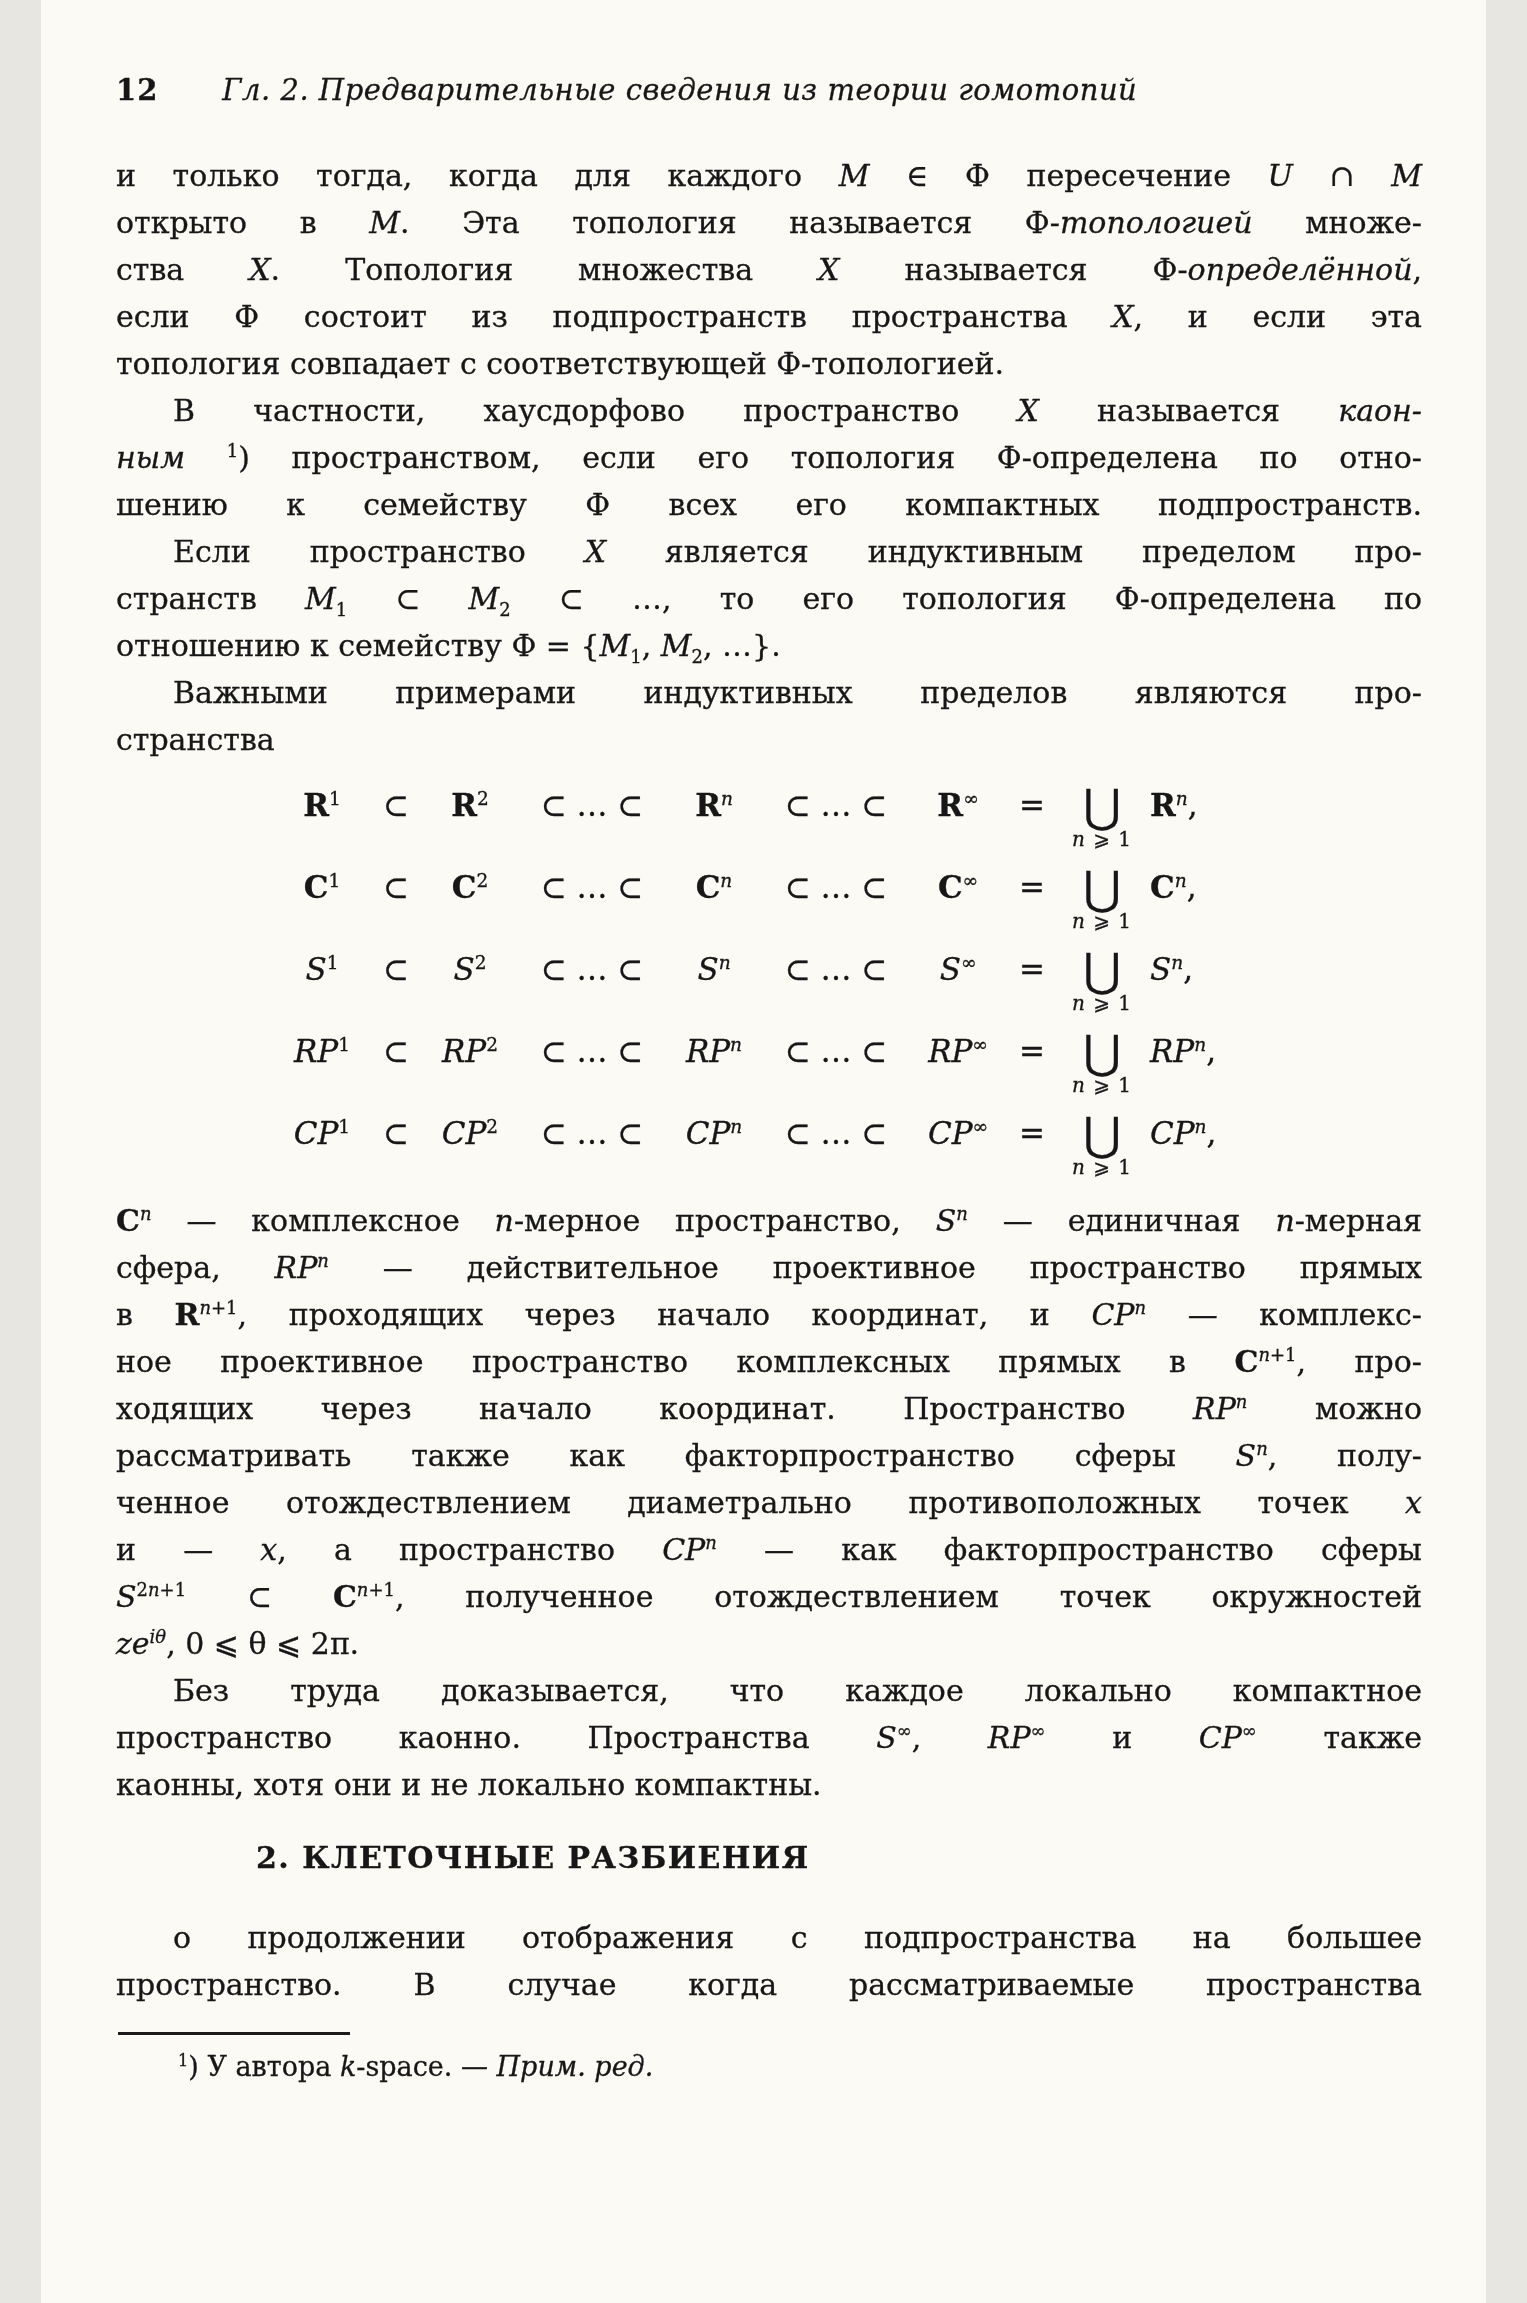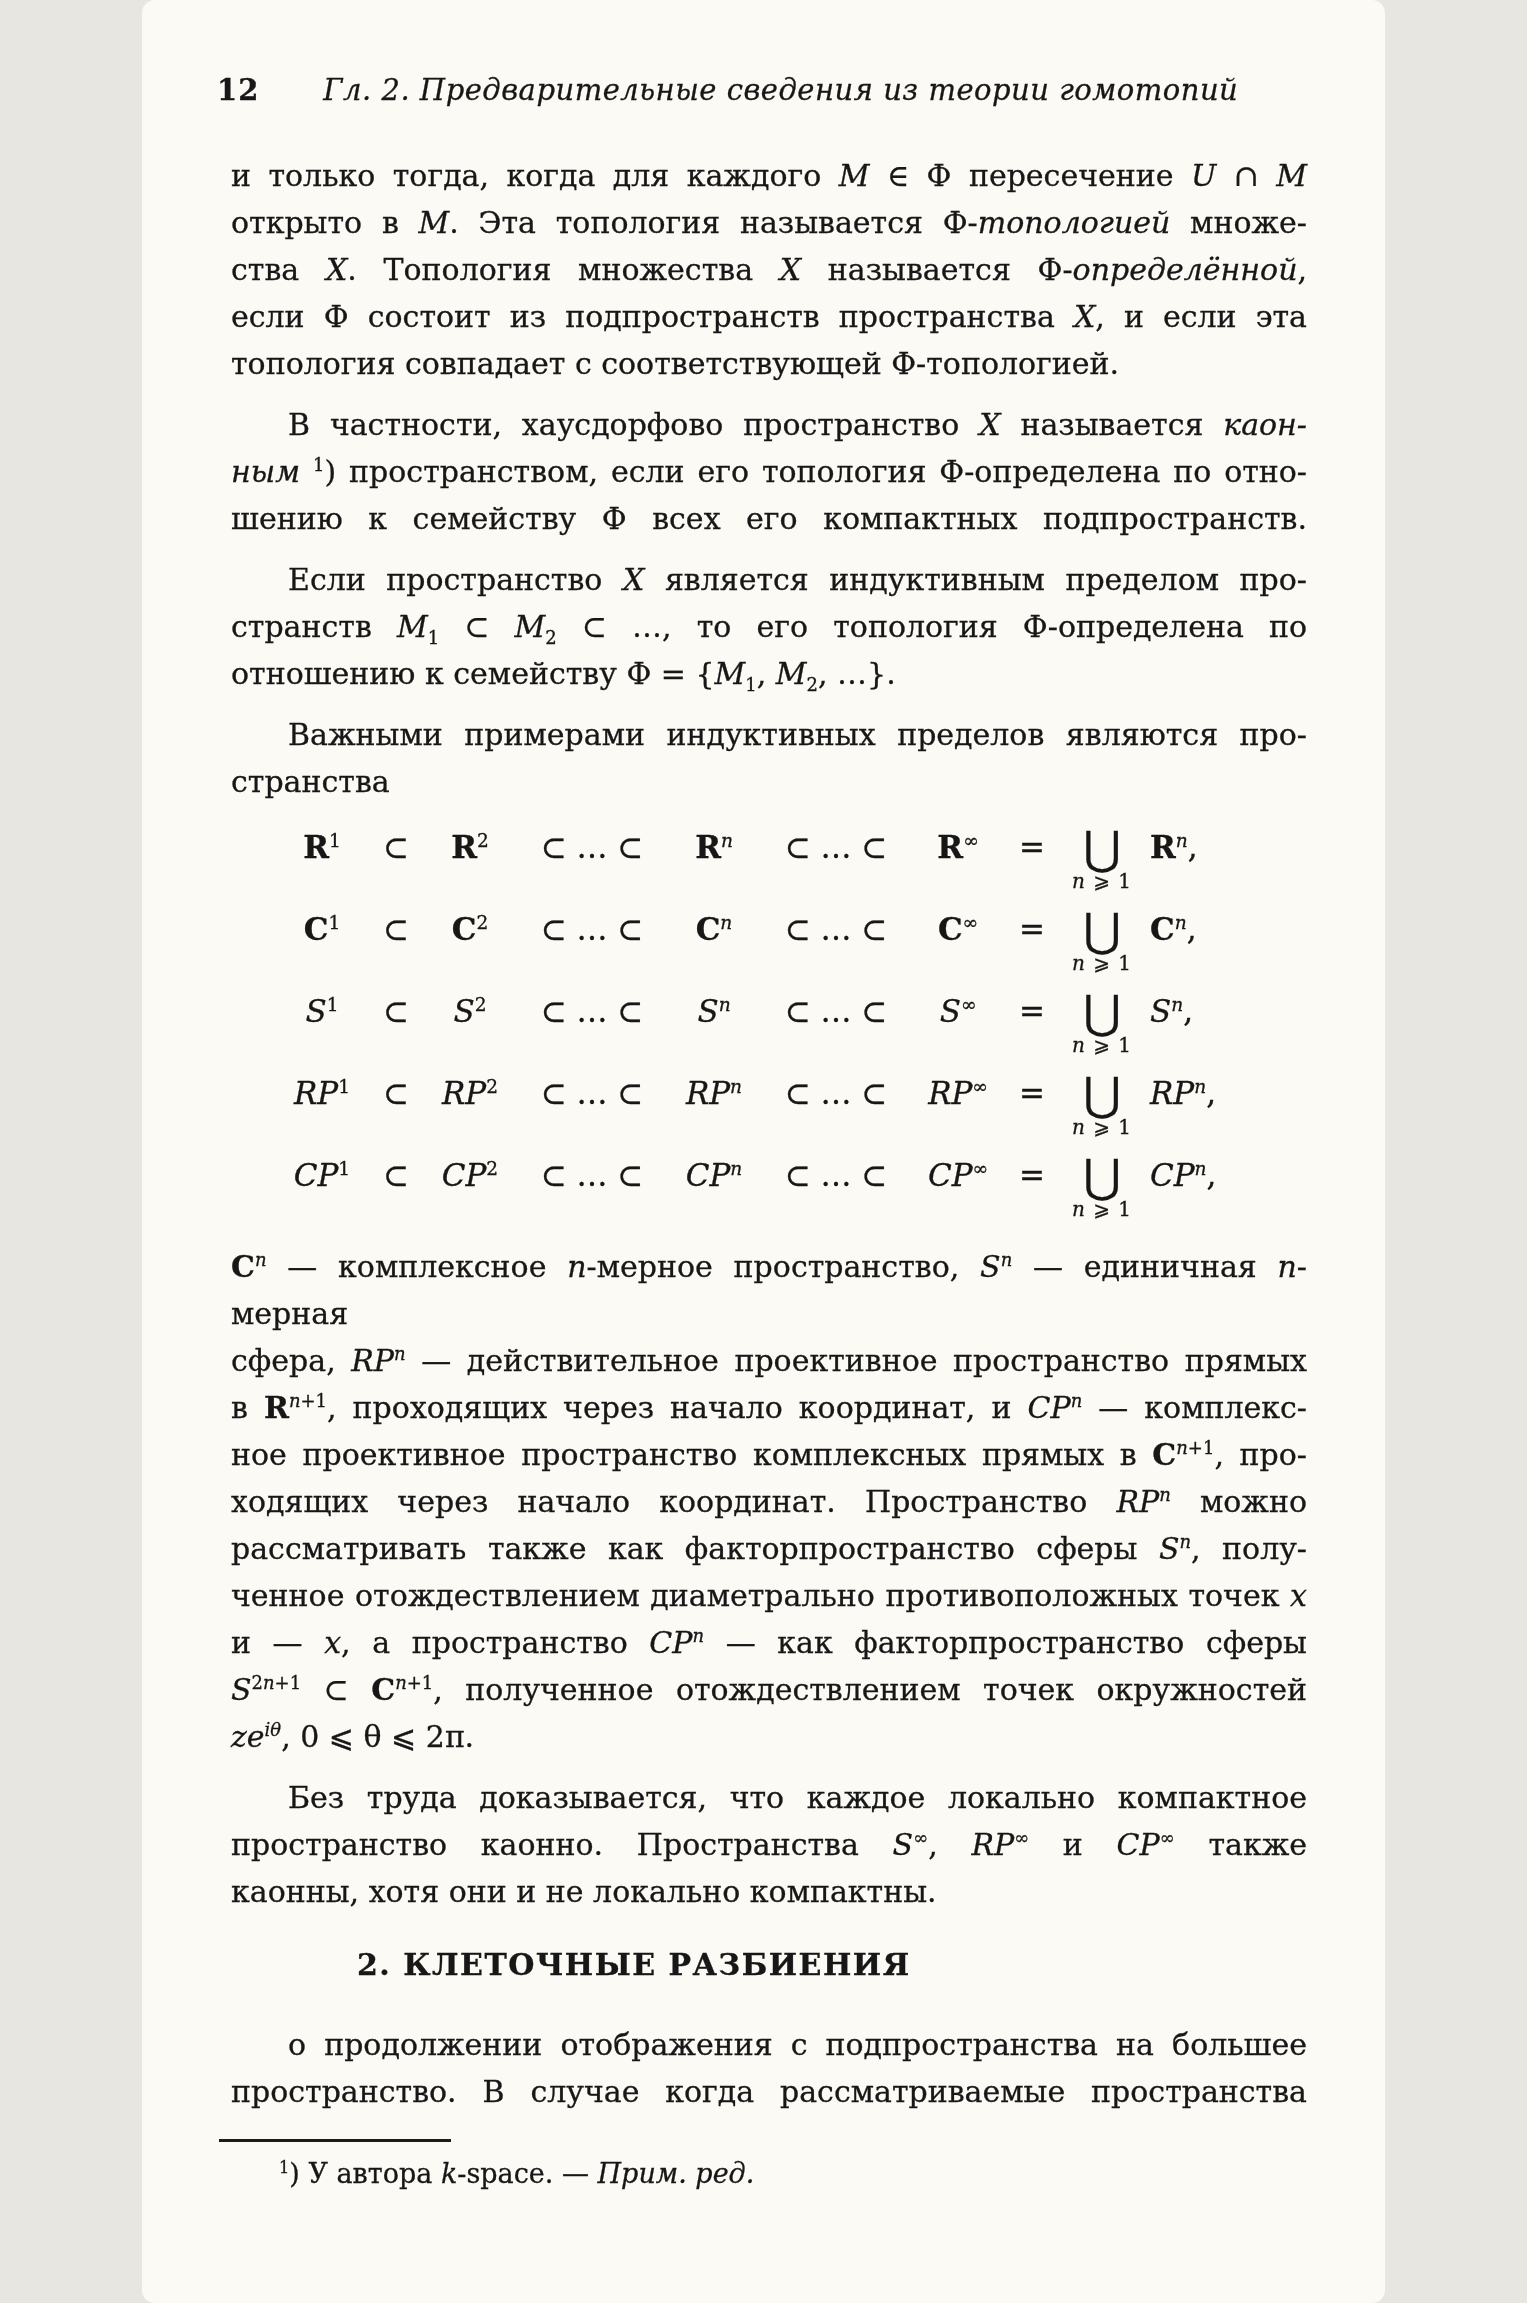--- a/index.html
+++ b/index.html
@@ -1,36 +1,35 @@
 <!DOCTYPE html>
 <html lang="ru"><head>
 <meta charset="utf-8">
 <style>
   html,body { margin:0; padding:0; background:#e8e6e0; }
   .page {
     position:relative;
-    width:1243px; height:2303px;
+    width:1445px; height:2303px;
     margin:0 auto;
     background:#fbfaf4;
     color:#171717;
     font-family:"DejaVu Serif", serif;
     box-sizing:border-box;
     padding:74px 64px 0 75px;
     overflow:hidden;
-    border-radius:13px;
     -webkit-text-stroke:0.3px;
   }
   
   .header { display:flex; align-items:baseline; font-size:29px; line-height:32px; }
   .pgnum  { font-weight:bold; letter-spacing:1px; }
   .running{ font-style:italic; margin-left:64px; letter-spacing:0.5px; }
 
   
   .bodytext { margin-top:46px; font-size:30px; line-height:47px; }
-  .para { margin:14px; }
+  .para { margin:0; }
   .line { text-align:justify; text-align-last:justify; }
   .line.short { text-align-last:left; }
   .para.indent .line:first-child { text-indent:57px; }
   sup { font-size:0.60em; line-height:0; vertical-align:super; letter-spacing:0; }
   sub { font-size:0.60em; line-height:0; vertical-align:sub; }
 
   
   .formulas { margin:14px 0 10px; }
   .frow { display:flex; justify-content:center; align-items:flex-start; height:82px; font-size:31px; line-height:40px; }
   .fc { display:inline-block; text-align:center; white-space:nowrap;margin-top:8px; }

